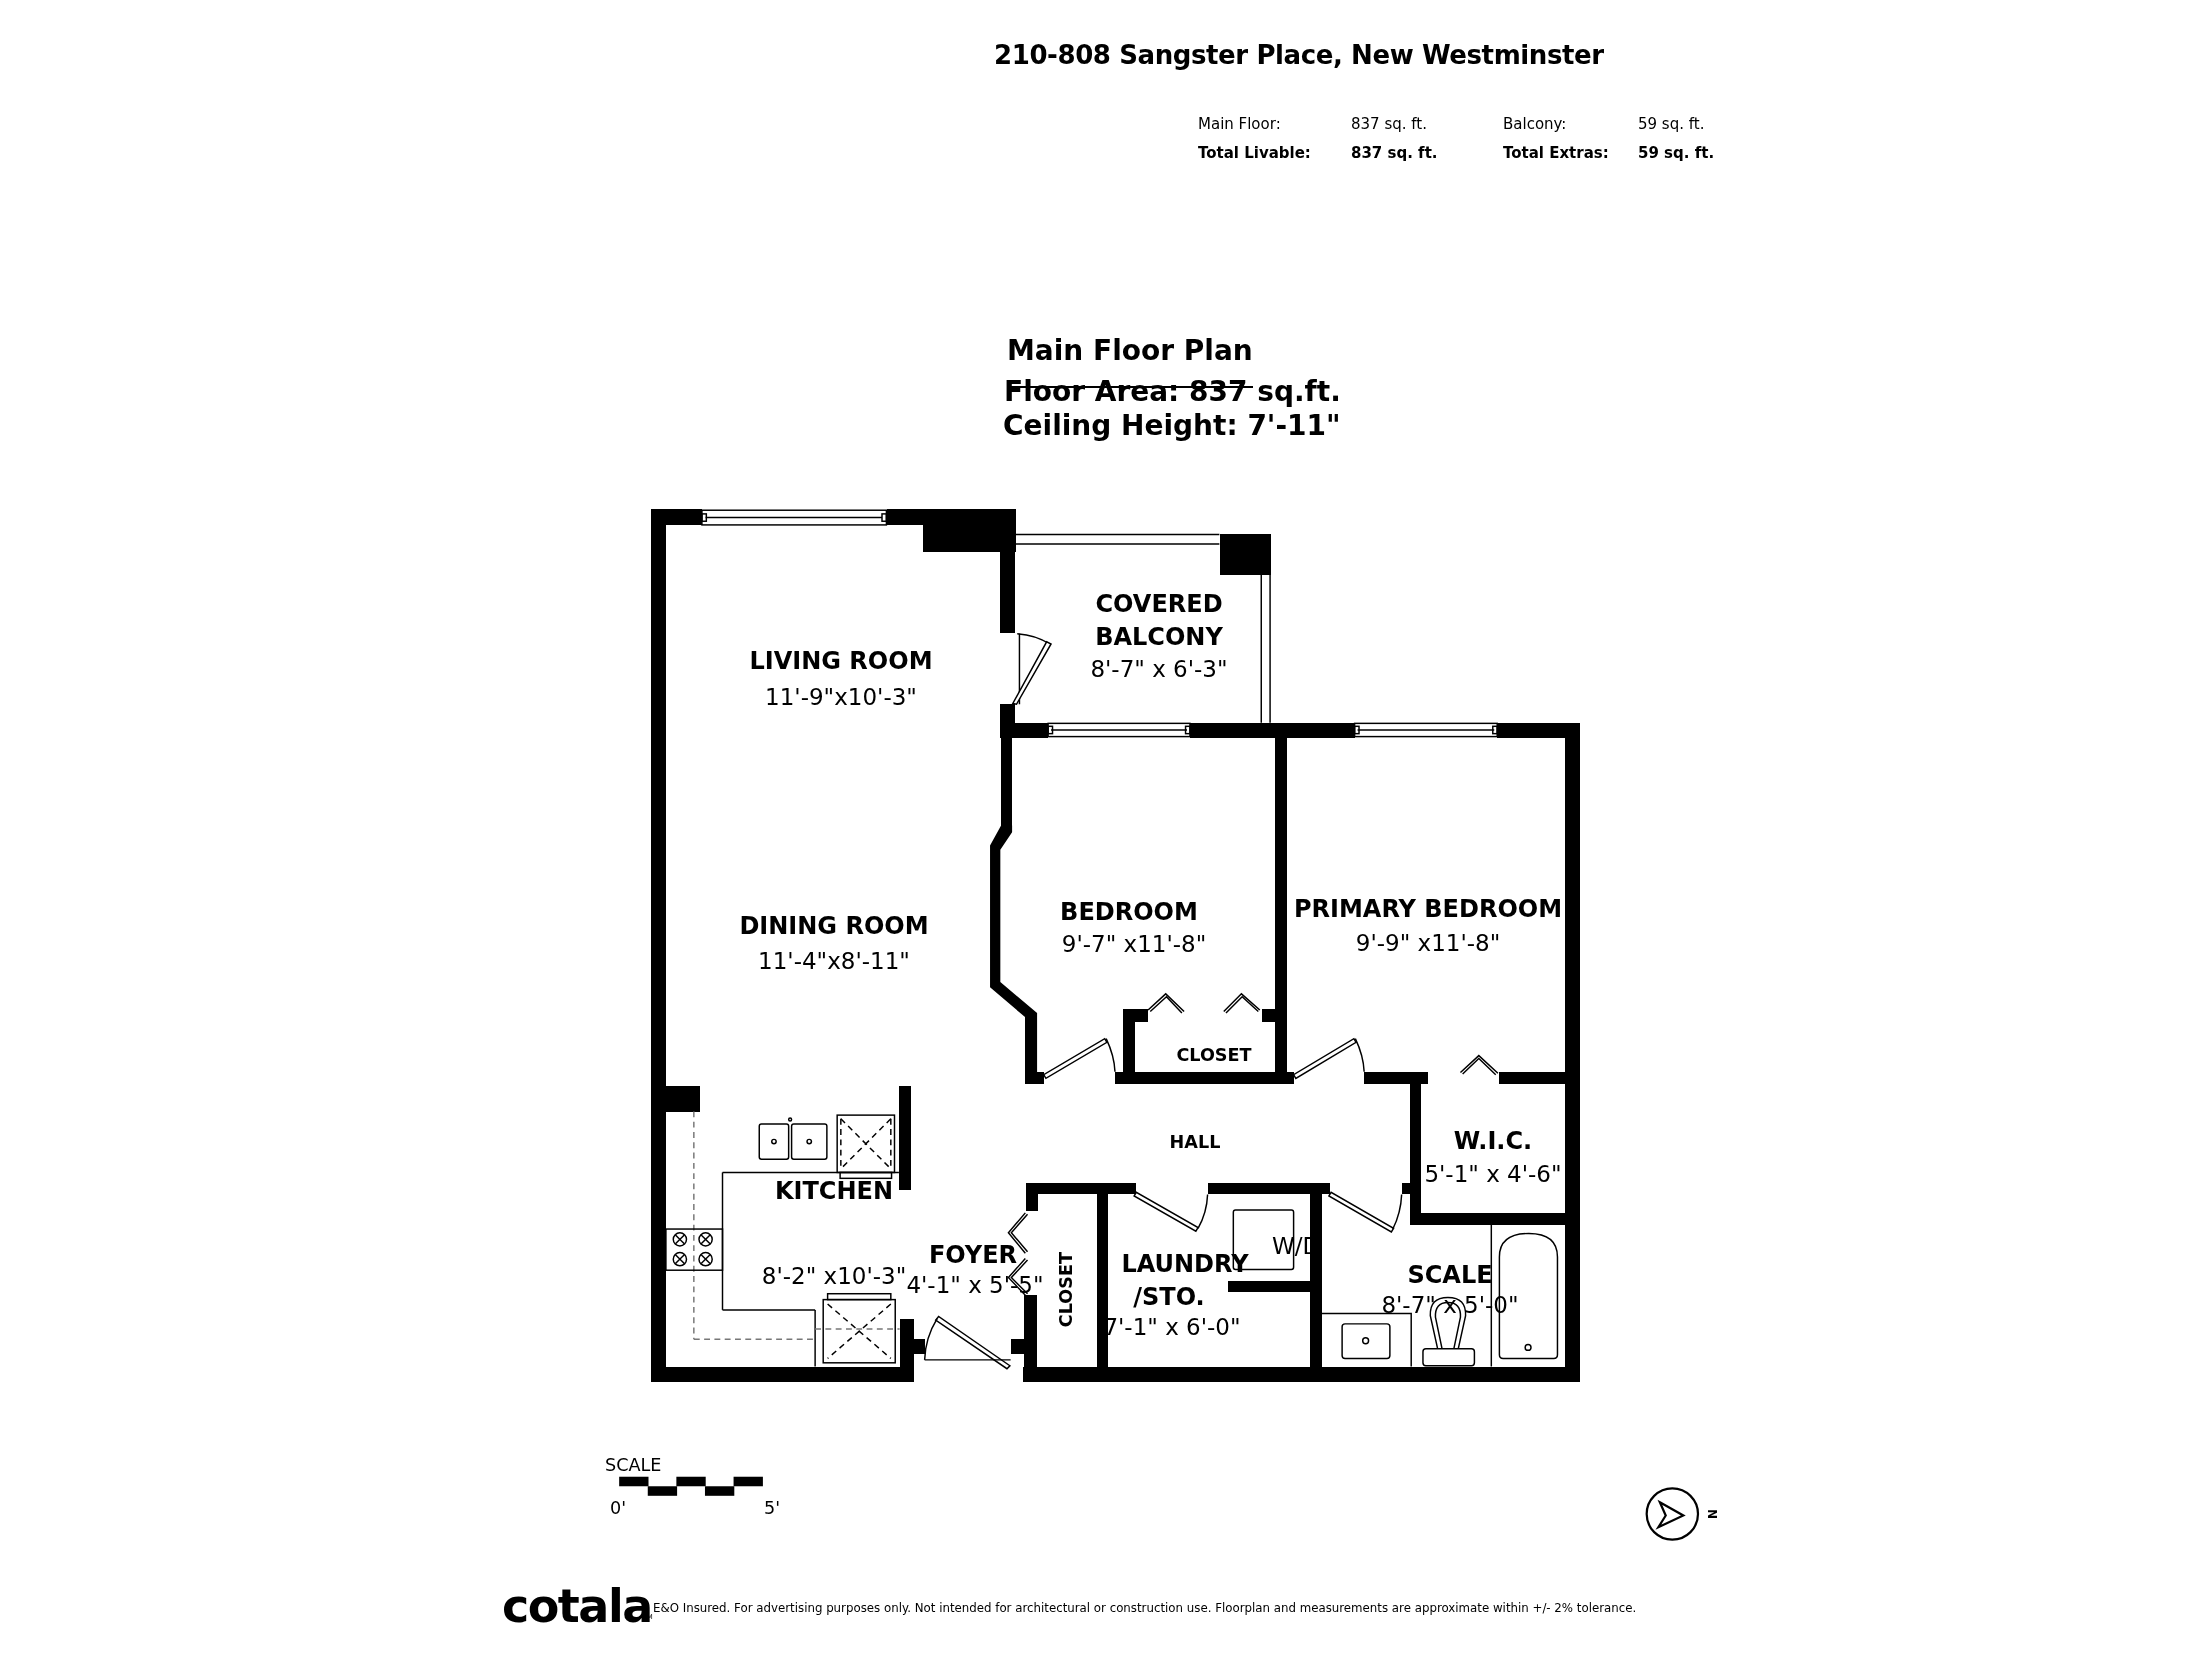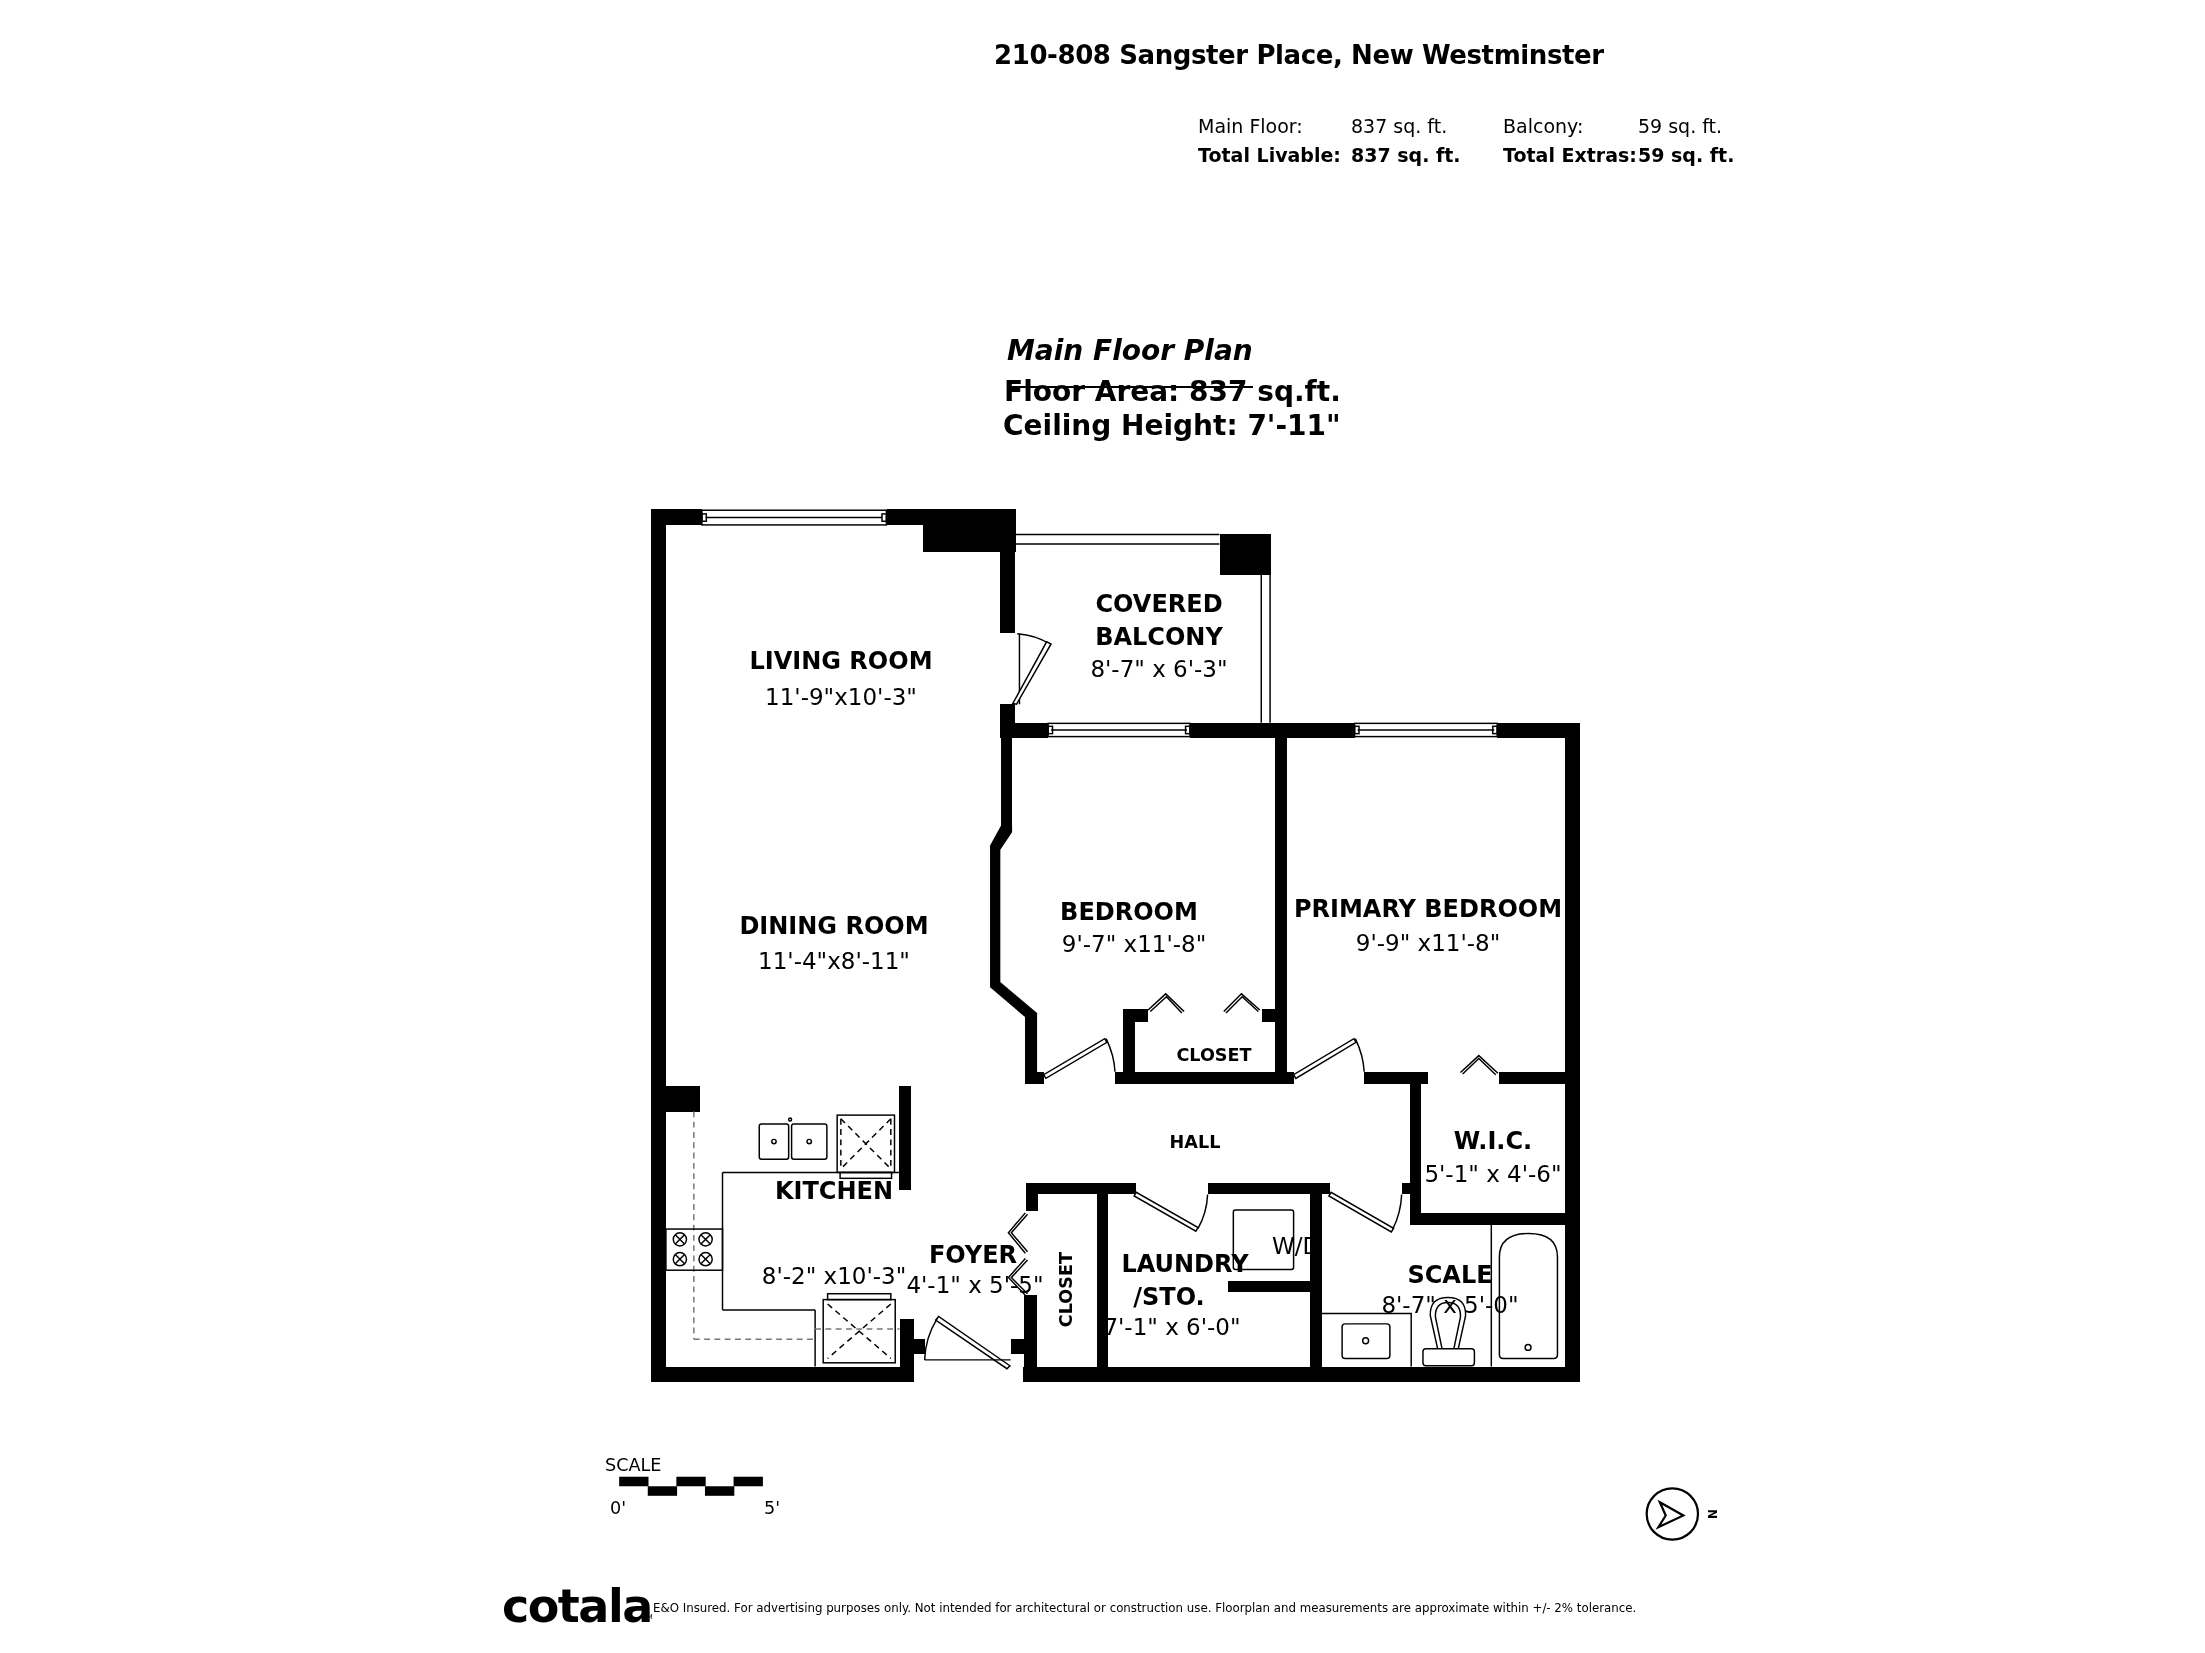--- a/index.html
+++ b/index.html
@@ -1,23 +1,23 @@
 <!DOCTYPE html>
 <html style="font-size:11.8px"><head>
 <meta charset="utf-8">
 <style>
   html, body { margin: 0; padding: 0; background: #ffffff; }
   body { width: 2205px; height: 1654px; position: relative; overflow: hidden;
          font-family: "DejaVu Sans", "Liberation Sans", sans-serif; color: #000; }
   .abs { position: absolute; }
   .title { left: 994px; top: 40px; font-size: 26px; font-weight: bold; letter-spacing: -0.4px; white-space: nowrap; }
-  .stat { font-size: 19px; white-space: nowrap; text-align: right; }
+  .stat { font-size: 15px; white-space: nowrap; text-align: right; }
   .stat.b { font-weight: bold; }
   .plan-head { left: 1007px; top: 334px; font-size: 28px; font-weight: bold; white-space: nowrap;
-               border-bottom: 2.2px solid #000; padding-bottom: 19px; font-style: italic; }
+               border-bottom: 2.2px solid #000; padding-bottom: 19px; }
   .plan-line { font-size: 28px; white-space: nowrap; font-weight: bold; }
   .wall { position: absolute; background: #000; }
   .room-name { position: absolute; font-weight: bold; font-size: 24px; text-align: center; white-space: nowrap; transform: translateX(-50%); line-height: 1.2; }
   .room-dim { position: absolute; font-size: 23px; text-align: center; white-space: nowrap; transform: translateX(-50%); }
   .small-name { font-size: 17.6px; }
   svg.overlay { position: absolute; left: 0; top: 0; }
   .footer-text { left: 653px; top: 1601px; font-size: 11.8px; white-space: nowrap; }
   .logo { left: 502px; top: 1579px; font-size: 46px; font-weight: bold; letter-spacing: -1.5px; }
   .tm { left: 643px; top: 1613px; font-size: 6.6px; }
 </style>

